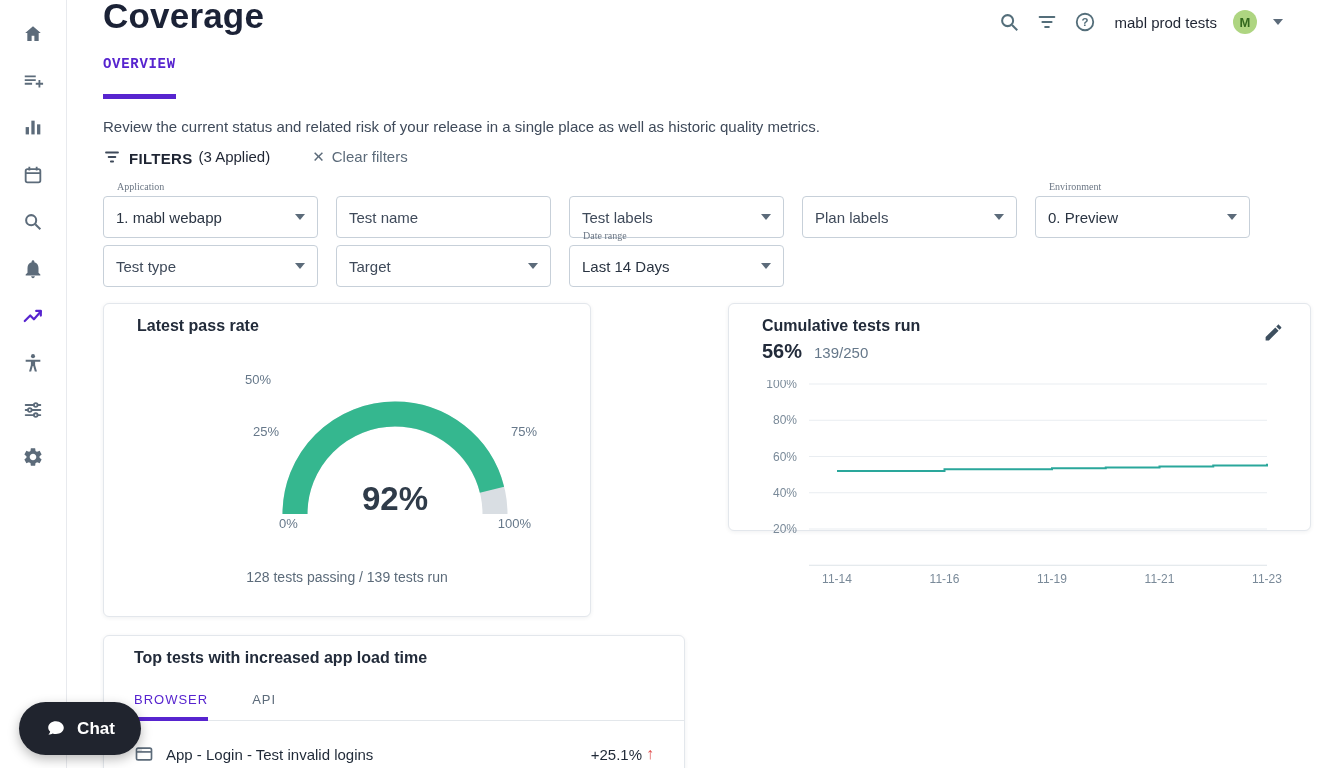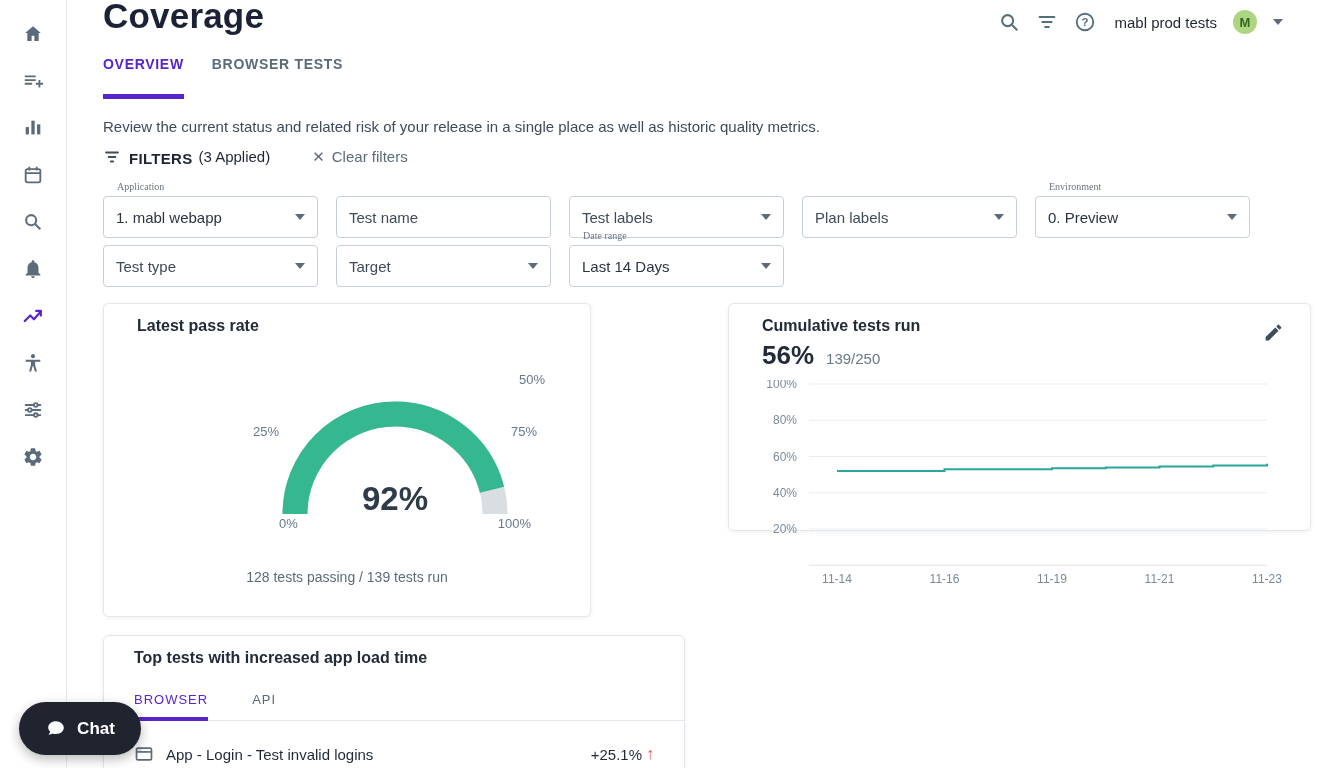--- a/index.html
+++ b/index.html
@@ -22,21 +22,21 @@
   .top-right { position:absolute; top:10px; right:40px; display:flex; align-items:center;
     gap:16px; color:#546e7a; }
   .icon-btn { display:flex; align-items:center; cursor:pointer; }
   .icon-btn svg { width:22px; height:22px; }
   .workspace { font-size:15px; color:#1f2533; margin-left:2px; cursor:pointer; }
   .avatar { width:24px; height:24px; border-radius:50%; background:#aed581; color:#33691e;
     font-size:13px; font-weight:700; display:flex; align-items:center; justify-content:center; cursor:pointer; }
   .caret-down { width:0; height:0; border-left:5px solid transparent; border-right:5px solid transparent;
     border-top:6px solid #5c6b7a; cursor:pointer; }
   
-  .tabs { position:absolute; left:103px; top:48px; display:flex; gap:28px; }
+  .tabs { position:absolute; left:103px; top:48px; display:flex; gap:40px;font-family:Liberation Mono, monospace; }
   .tab { font-size:14px; font-weight:700; letter-spacing:.7px; color:#5c6b7a;
     padding:8px 0 22px; border-bottom:5px solid transparent; cursor:pointer; }
   .tab.active { color:#5724cf; border-bottom-color:#5724cf; }
   .desc { position:absolute; left:103px; top:112px; font-size:15px; color:#3f4a5a;margin-top:6px; }
   
   .filters-bar { position:absolute; left:103px; top:146px; display:flex; align-items:center;
     font-size:15px; color:#1f2533; }
   .funnel { color:#3f4a5a; display:flex; align-items:center; }
   .filters-label { font-weight:700; margin:4px 6px 0 8px; letter-spacing:.3px; }
   .clear-filters { display:flex; align-items:center; gap:7px; color:#5c6b7a; margin-left:42px; cursor:pointer; }
@@ -58,21 +58,21 @@
   
   .gauge-wrap { position:absolute; left:141px; top:48px; width:300px; height:185px; }
   .gauge-wrap svg { position:absolute; left:0; top:0; }
   .gauge-tick { position:absolute; font-size:13px; color:#66788a; }
   .gauge-center { position:absolute; left:0; right:0; top:128px; text-align:center;
     font-size:33px; font-weight:700; color:#2f3b49; }
   .gauge-caption { position:absolute; left:0; right:0; top:265px; text-align:center;
     font-size:14px; color:#5c6b7a; }
   
   .cum-stats { position:absolute; left:33px; top:36px; display:flex; align-items:baseline; gap:12px; }
-  .cum-pct { font-size:26px; font-weight:700; color:#222b3a; }
+  .cum-pct { font-size:20px; font-weight:700; color:#222b3a; }
   .cum-frac { font-size:15px; color:#66788a; }
   .edit-btn { position:absolute; right:26px; top:18px; color:#3d4f5f; cursor:pointer; }
   .edit-btn svg { width:21px; height:21px; }
   
   .tt-tabs { position:absolute; left:0; right:0; top:44px; display:flex; gap:44px; padding:0 30px;
     border-bottom:1px solid #e3e7eb; }
   .tt-tab { font-size:13px; font-weight:400; letter-spacing:1px; color:#5c6b7a;
     padding:12px 0 10px; border-bottom:4px solid transparent; margin-bottom:-1px; cursor:pointer; }
   .tt-tab.active { color:#5724cf; border-bottom-color:#5724cf; }
   .tt-row { position:absolute; left:0; right:0; top:96px; display:flex; align-items:center;
@@ -174,21 +174,20 @@
         <text x="12" y="16.3" text-anchor="middle" stroke="none" fill="currentColor" font-size="12.5" font-weight="bold" font-family="Liberation Sans, sans-serif">?</text>
       </svg>
   </span>
   <span class="workspace">mabl prod tests</span>
   <span class="avatar">M</span>
   <span class="caret-down"></span>
 </div>
 
 <div class="tabs">
   <div class="tab active">OVERVIEW</div>
-  <div class="tab">BROWSER TESTS</div>
 </div>
 
 <div class="desc">Review the current status and related risk of your release in a single place as well as historic quality metrics.</div>
 
 <div class="filters-bar">
   <span class="funnel">
     <svg width="18" height="18" viewBox="0 0 24 24" fill="none" stroke="currentColor" stroke-width="2.4" stroke-linecap="round">
         <path d="M4 6h16M7.5 12h9M10.5 18h3"></path>
       </svg>
   </span>
@@ -242,21 +241,21 @@
 
 <div class="card" style="left:103px;top:303px;width:488px;height:314px">
   <div class="card-title">Latest pass rate</div>
   <div class="gauge-wrap">
     <svg width="300" height="185" viewBox="0 0 300 185">
       <path d="M 50 162 A 100 100 0 0 1 250 162" fill="none" stroke="#d9dee3" stroke-width="25"></path>
       <path d="M 50 162 A 100 100 0 0 1 250 162" fill="none" stroke="#35b78f" stroke-width="25" id="gauge-value-arc" stroke-dasharray="289.0 628.3"></path>
     </svg>
     <span class="gauge-tick" style="left:34px;top:164px">0%</span>
     <span class="gauge-tick" style="left:8px;top:72px">25%</span>
-    <span class="gauge-tick" style="left:0;right:0;top:20px;text-align:right">50%</span>
+    <span class="gauge-tick" style="left:0;right:0;top:20px;text-align:left">50%</span>
     <span class="gauge-tick" style="right:8px;top:72px">75%</span>
     <span class="gauge-tick" style="right:14px;top:164px">100%</span>
     <span class="gauge-center">92%</span>
   </div>
   <div class="gauge-caption">128 tests passing / 139 tests run</div>
 </div>
 
 <div class="card" style="left:728px;top:303px;width:583px;height:228px">
   <div class="card-title">Cumulative tests run</div>
   <span class="edit-btn">

